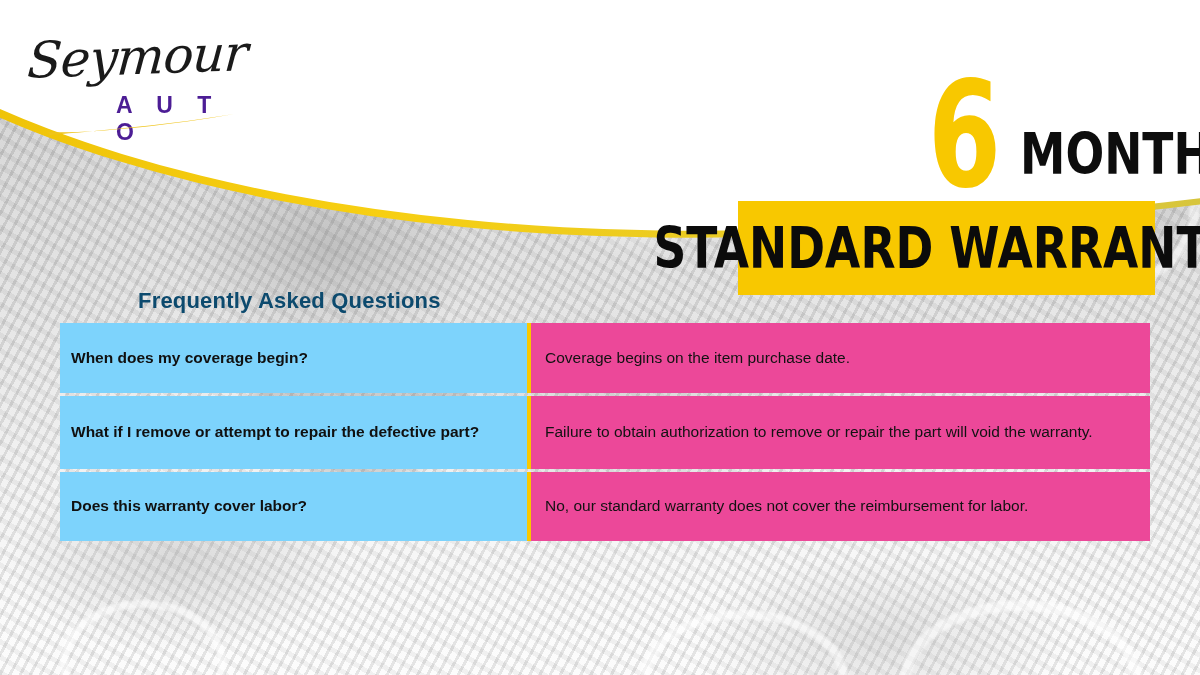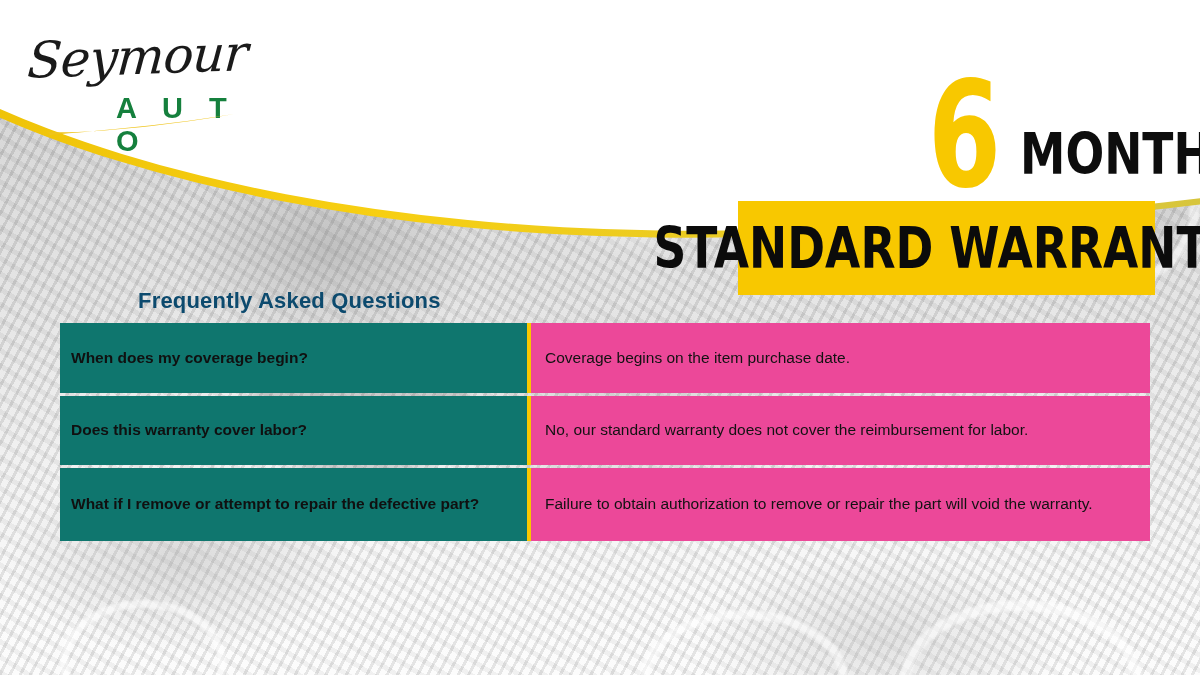--- a/index.html
+++ b/index.html
@@ -99,24 +99,24 @@
     color: #1a1a1a;
     letter-spacing: -1px;
     transform: skewX(-6deg) rotate(-2deg);
     white-space: nowrap;
   }
   .logo-auto {
     position: absolute;
     left: 94px;
     top: 72px;
     font-family: "Liberation Sans", sans-serif;
-    font-size: 29px;
+    font-size: 23px;
     font-weight: 700;
     letter-spacing: 9px;
-    color: #15803d;
+    color: #4c1d95;
   }
   .logo-swoosh {
     position: absolute;
     left: 24px;
     top: 92px;
     width: 192px;
     height: 24px;
     overflow: hidden;
   }
   .logo-swoosh svg { display: block; }
@@ -200,21 +200,21 @@
     width: 1090px;
   }
   .faq-row {
     display: flex;
     align-items: stretch;
     margin-bottom: 3px;
   }
   .faq-q {
     width: 467px;
     flex: 0 0 467px;
-    background: #0f766e;
+    background: #7dd3fc;
     color: #101010;
     font-weight: 700;
     font-size: 15.5px;
     line-height: 1.32;
     padding: 16px 14px 16px 11px;
     box-sizing: border-box;
     display: flex;
     align-items: center;
   }
   .faq-gap {
@@ -277,25 +277,25 @@
   </div>
 
   <div class="faq-title">Frequently Asked Questions</div>
 
   <div class="faq-table">
     <div class="faq-row r1">
       <div class="faq-q">When does my coverage begin?</div>
       <div class="faq-gap"></div>
       <div class="faq-a">Coverage begins on the item purchase date.</div>
     </div>
+    <div class="faq-row r4">
+      <div class="faq-q">What if I remove or attempt to repair the defective part?</div>
+      <div class="faq-gap"></div>
+      <div class="faq-a">Failure to obtain authorization to remove or repair the part will void the warranty.</div>
+    </div>
     <div class="faq-row r3">
       <div class="faq-q">Does this warranty cover labor?</div>
       <div class="faq-gap"></div>
       <div class="faq-a">No, our standard warranty does not cover the reimbursement for labor.</div>
     </div>
-    <div class="faq-row r4">
-      <div class="faq-q">What if I remove or attempt to repair the defective part?</div>
-      <div class="faq-gap"></div>
-      <div class="faq-a">Failure to obtain authorization to remove or repair the part will void the warranty.</div>
-    </div>
   </div>
 
 </div>
 
 </body></html>

